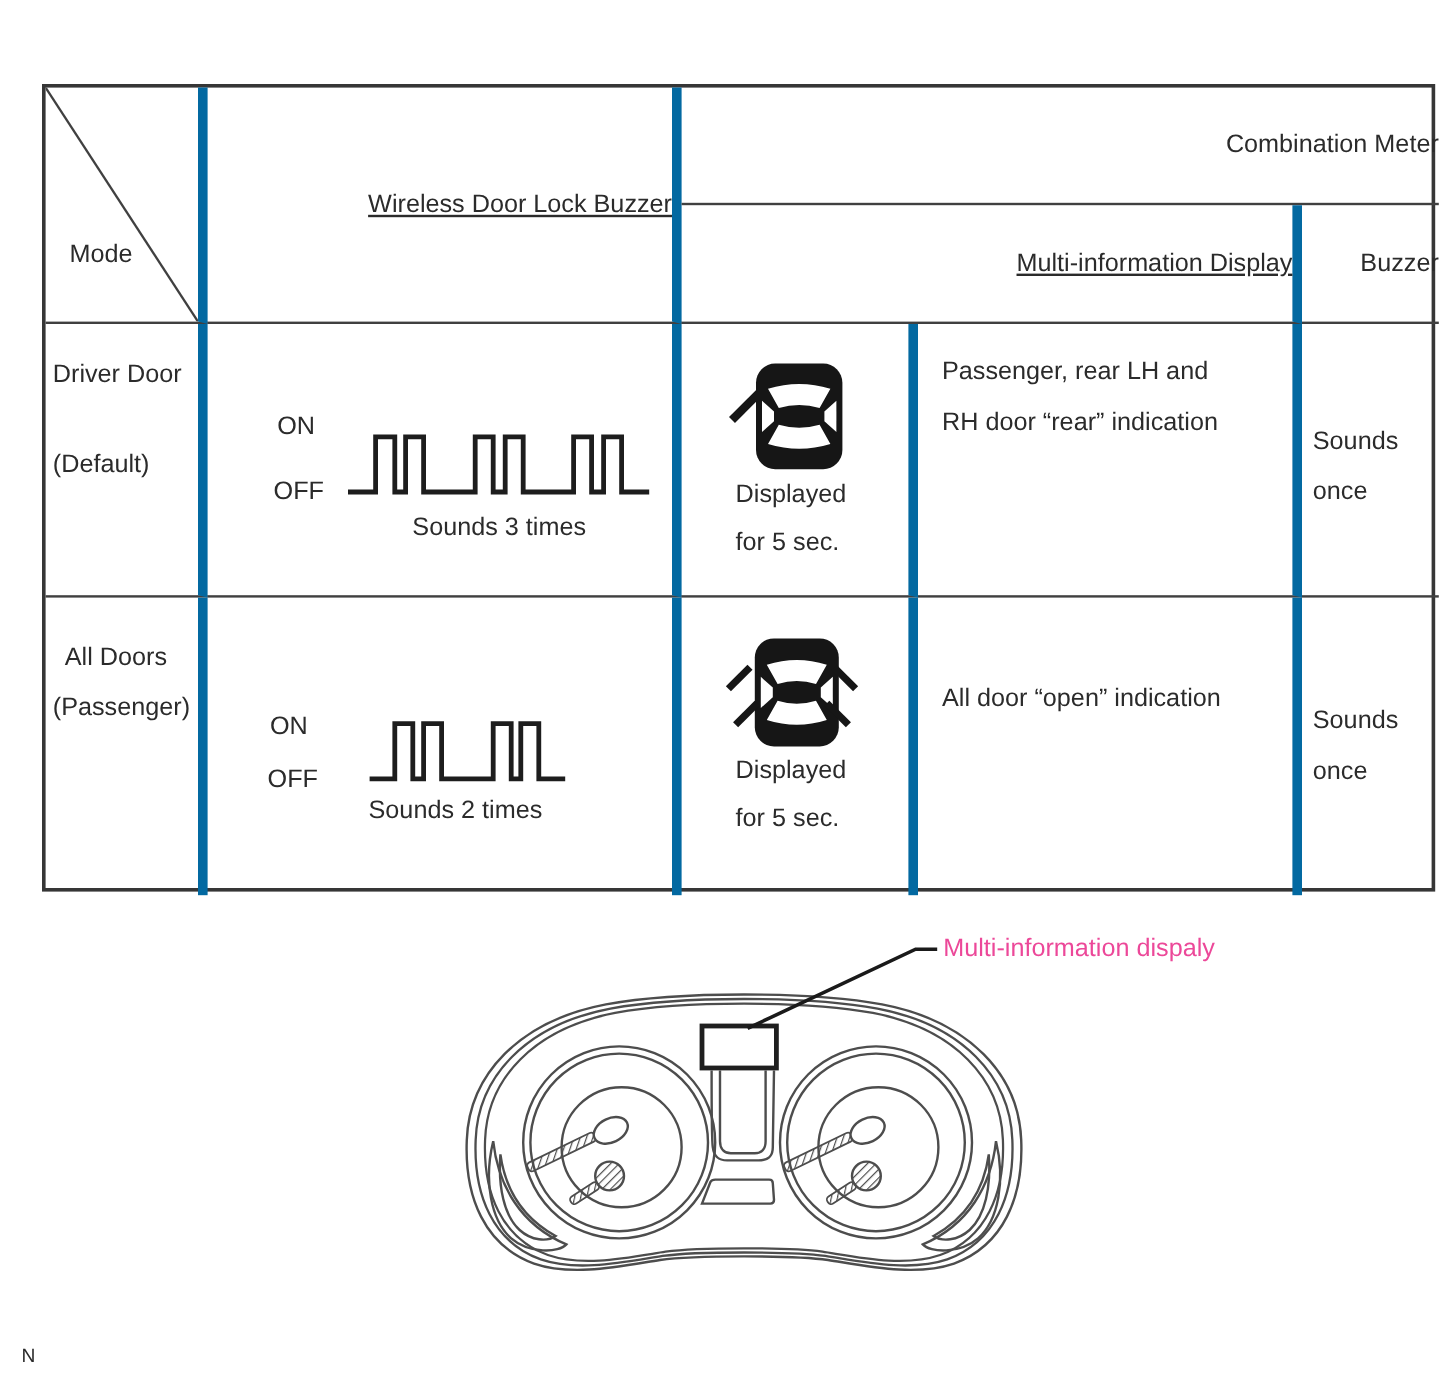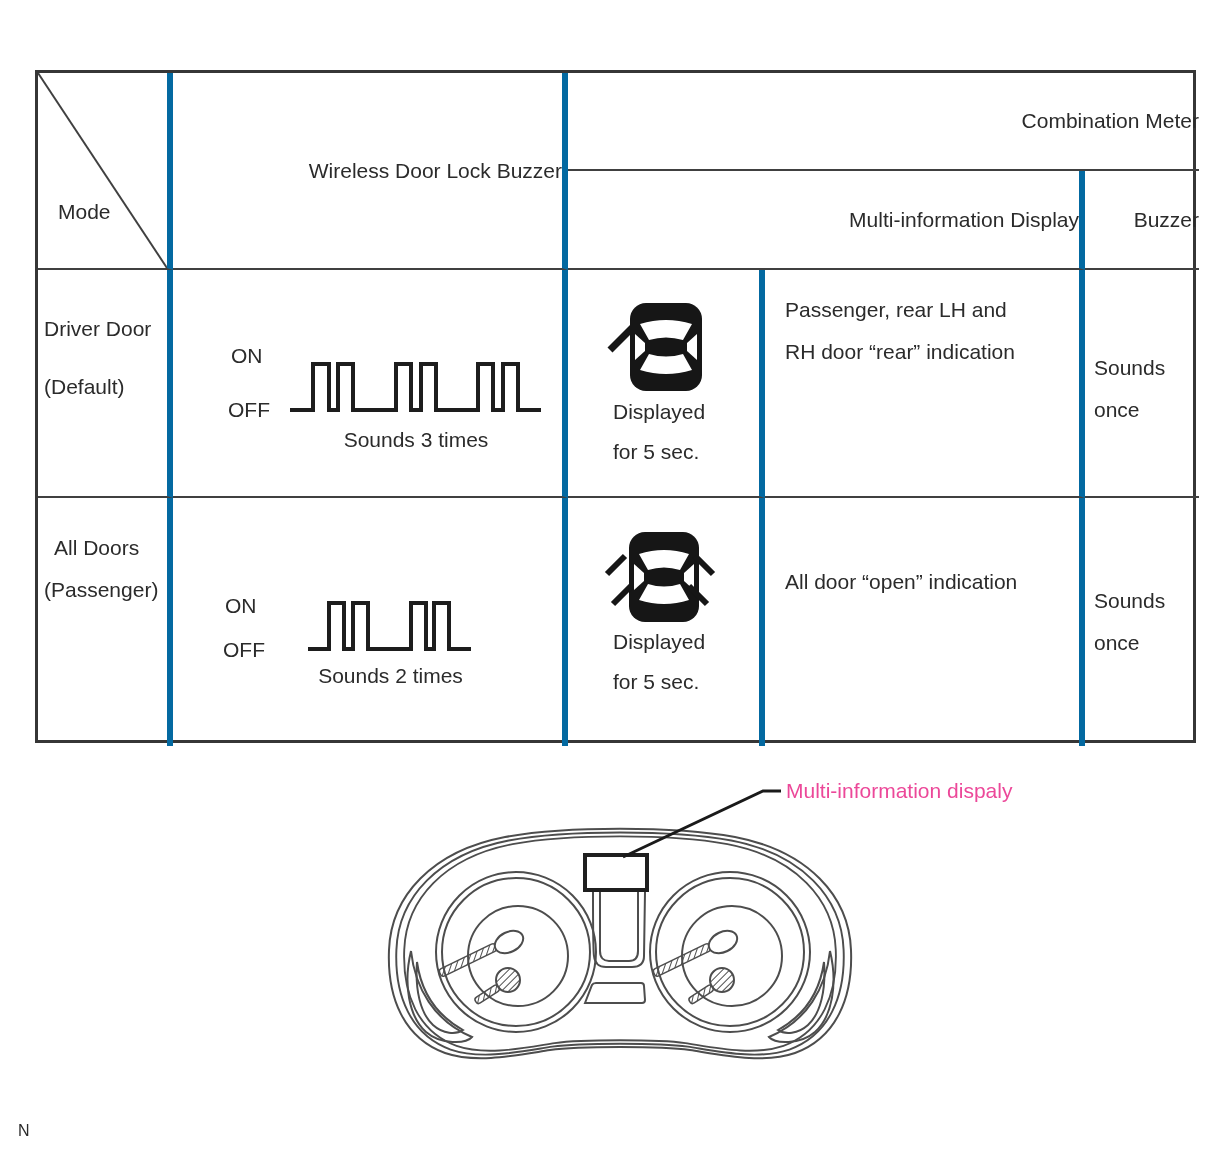--- a/index.html
+++ b/index.html
@@ -6,21 +6,21 @@
   body{width:1210px;height:1156px;position:relative;overflow:hidden;
        font-family:"Liberation Sans","DejaVu Sans",sans-serif;color:#2b2b2b;}
   .abs{position:absolute;}
   
   .tbl{position:absolute;left:35px;top:70px;width:1161px;height:673px;
        display:grid;box-sizing:border-box;
        grid-template-columns:135px 395px 197px 320px 114px;
        grid-template-rows:98px 99px 228px 248px;
        border:3px solid #363636;}
   .cell{position:relative;box-sizing:border-box;font-size:21px;line-height:1.2;}
-  .br{border-right:6px solid #0369a1;}
+  .br{border-right:8px solid #0369a1;text-decoration:underline;}
   .bb{border-bottom:2px solid #404040;}
   .center{display:flex;align-items:center;justify-content:flex-end;text-align:center;}
   .c-mode   {grid-area:1/1/3/2;}
   .c-wdlb   {grid-area:1/2/3/3;}
   .c-combo  {grid-area:1/3/2/6;}
   .c-mid    {grid-area:2/3/3/5;}
   .c-buz    {grid-area:2/5/3/6;}
   .r1c1{grid-area:3/1/4/2;} .r1c2{grid-area:3/2/4/3;} .r1c3{grid-area:3/3/4/4;}
   .r1c4{grid-area:3/4/4/5;} .r1c5{grid-area:3/5/4/6;}
   .r2c1{grid-area:4/1/5/2;} .r2c2{grid-area:4/2/5/3;} .r2c3{grid-area:4/3/5/4;}
@@ -54,21 +54,21 @@
 
   <div class="cell br bb center c-mid">
     <span>Multi-information Display</span>
   </div>
 
   <div class="cell bb center c-buz">
     <span>Buzzer</span>
   </div>
 
   <div class="cell br bb r1c1">
-    <span class="txt" style="left:6px;top:46px;">Driver Door</span>
+    <span class="txt" style="left:6px;top:29px;">Driver Door</span>
     <span class="txt" style="left:6px;top:88px;margin-top:16px;">(Default)</span>
   </div>
 
   <div class="cell br bb r1c2">
     <span class="txt" style="left:58px;top:73px;">ON</span>
     <span class="txt" style="left:55px;top:127px;">OFF</span>
     <svg class="abs" style="left:113px;top:87px;" width="260" height="60" viewBox="0 0 260 60">
       <polyline class="wave" points="4,53 27,53 27,7 43,7 43,53 52,53 52,7 67,7 67,53 110,53 110,7 125,7 125,53 135,53 135,7 150,7 150,53 192,53 192,7 207,7 207,53 217,53 217,7 232,7 232,53 255,53"></polyline>
     </svg>
     <div class="abs" style="left:113px;top:157px;width:260px;text-align:center;">Sounds 3 times</div>
@@ -101,21 +101,21 @@
     <span class="txt" style="left:16px;top:37px;">All Doors</span>
     <span class="txt" style="left:6px;top:79px;">(Passenger)</span>
   </div>
 
   <div class="cell br r2c2">
     <span class="txt" style="left:52px;top:95px;">ON</span>
     <span class="txt" style="left:50px;top:139px;">OFF</span>
     <svg class="abs" style="left:130px;top:99px;" width="175" height="60" viewBox="0 0 175 60">
       <polyline class="wave" points="5,52 26,52 26,6 41,6 41,52 50,52 50,6 65,6 65,52 108,52 108,6 123,6 123,52 131,52 131,6 146,6 146,52 168,52"></polyline>
     </svg>
-    <div class="abs" style="left:120px;top:165px;width:195px;text-align:center;">Sounds 2 times</div>
+    <div class="abs" style="left:109px;top:165px;width:195px;text-align:center;">Sounds 2 times</div>
   </div>
 
   <div class="cell br r2c3">
     <svg class="abs" style="left:33px;top:30px;" width="118" height="98" viewBox="0 0 118 98">
       <rect x="28" y="4" width="70" height="90" rx="16" fill="#161616"></rect>
       <path d="M38 26 Q63 18 88 26 L79 42 Q63 37 47 42 Z" fill="#ffffff"></path>
       <path d="M38 72 Q63 80 88 72 L79 56 Q63 61 47 56 Z" fill="#ffffff"></path>
       <path d="M33 36 L43 45 L43 53 L33 62 Z" fill="#ffffff"></path>
       <path d="M93 36 L83 45 L83 53 L93 62 Z" fill="#ffffff"></path>
       <line x1="6" y1="46" x2="24" y2="28" stroke="#161616" stroke-width="6"></line>

